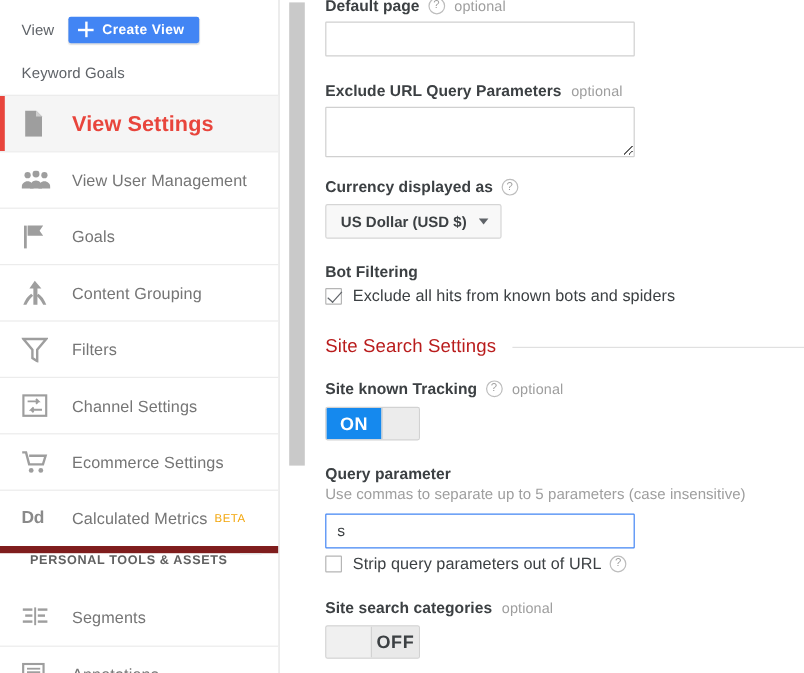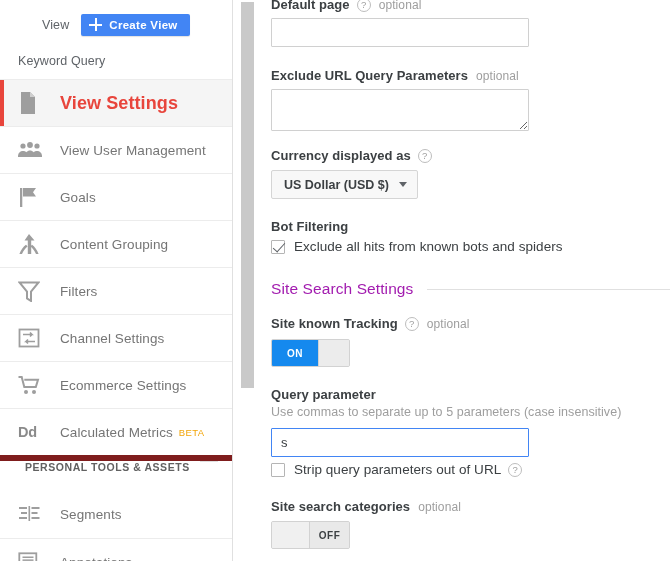--- a/index.html
+++ b/index.html
@@ -28,21 +28,20 @@
     background: #fff;
     border-right: 1px solid #e0e0e0;
     overflow: hidden;
   }
 
   .view-header {
     display: flex;
     align-items: center;
     padding: 5px 0 0 18px;
     height: 44px;
-    margin-left: 24px;
   }
   .view-label {
     font-size: 12.5px;
     color: #5f6368;
     margin-right: 12px;
     letter-spacing: 0.1px;
   }
   .create-view-btn {
     display: inline-flex;
     align-items: center;
@@ -304,21 +303,21 @@
     color: #3c4043;
     letter-spacing: 0.05px;
   }
 
   .section-title-row {
     display: flex;
     align-items: center;
   }
   .section-title {
     font-size: 15.5px;
-    color: #a21caf;
+    color: #b91c1c;
     white-space: nowrap;
     margin-right: 14px;
     letter-spacing: 0.1px;
   }
   .section-rule {
     flex: 1;
     height: 1px;
     background: #e0e0e0;
   }
 
@@ -329,21 +328,21 @@
     border-radius: 2px;
     overflow: hidden;
     cursor: pointer;
     border: 1px solid #d2d2d2;
     background: #ebebeb;
   }
   .toggle .seg {
     display: flex;
     align-items: center;
     justify-content: center;
-    font-size: 10px;
+    font-size: 15px;
     font-weight: bold;
     letter-spacing: 0.5px;
   }
   .toggle.on .seg-on {
     flex: 0 0 46px;
     background: #1589ee;
     color: #fff;
   }
   .toggle.on .seg-knob {
     flex: 1;
@@ -375,21 +374,21 @@
   <div id="sidebar">
 
     <div class="view-header">
       <span class="view-label">View</span>
       <button class="create-view-btn">
         <span class="plus-icon"></span>
         <span>Create View</span>
       </button>
     </div>
 
-    <div class="keyword-view">Keyword Query</div>
+    <div class="keyword-view">Keyword Goals</div>
 
     <ul class="nav-list">
 
       <li class="nav-item selected">
         <span class="nav-icon">
           <svg width="20" height="22" viewBox="0 0 20 22">
               <path d="M3 0h9l5 5v17H3z" fill="#9e9e9e"></path>
               <path d="M12 0l5 5h-5z" fill="#cfcfcf"></path>
             </svg>
         </span>

